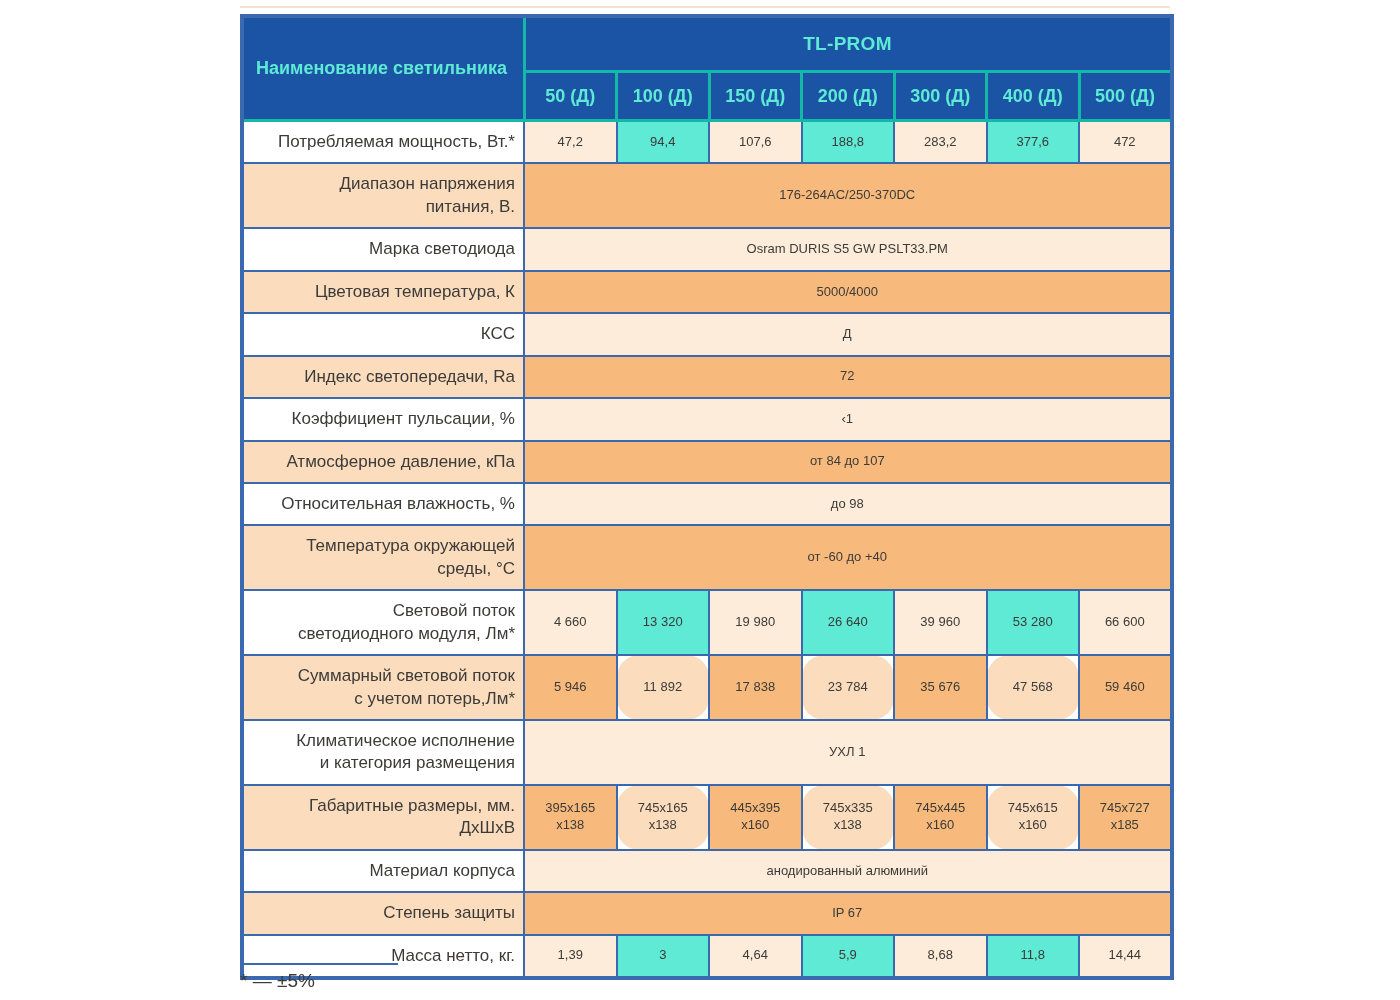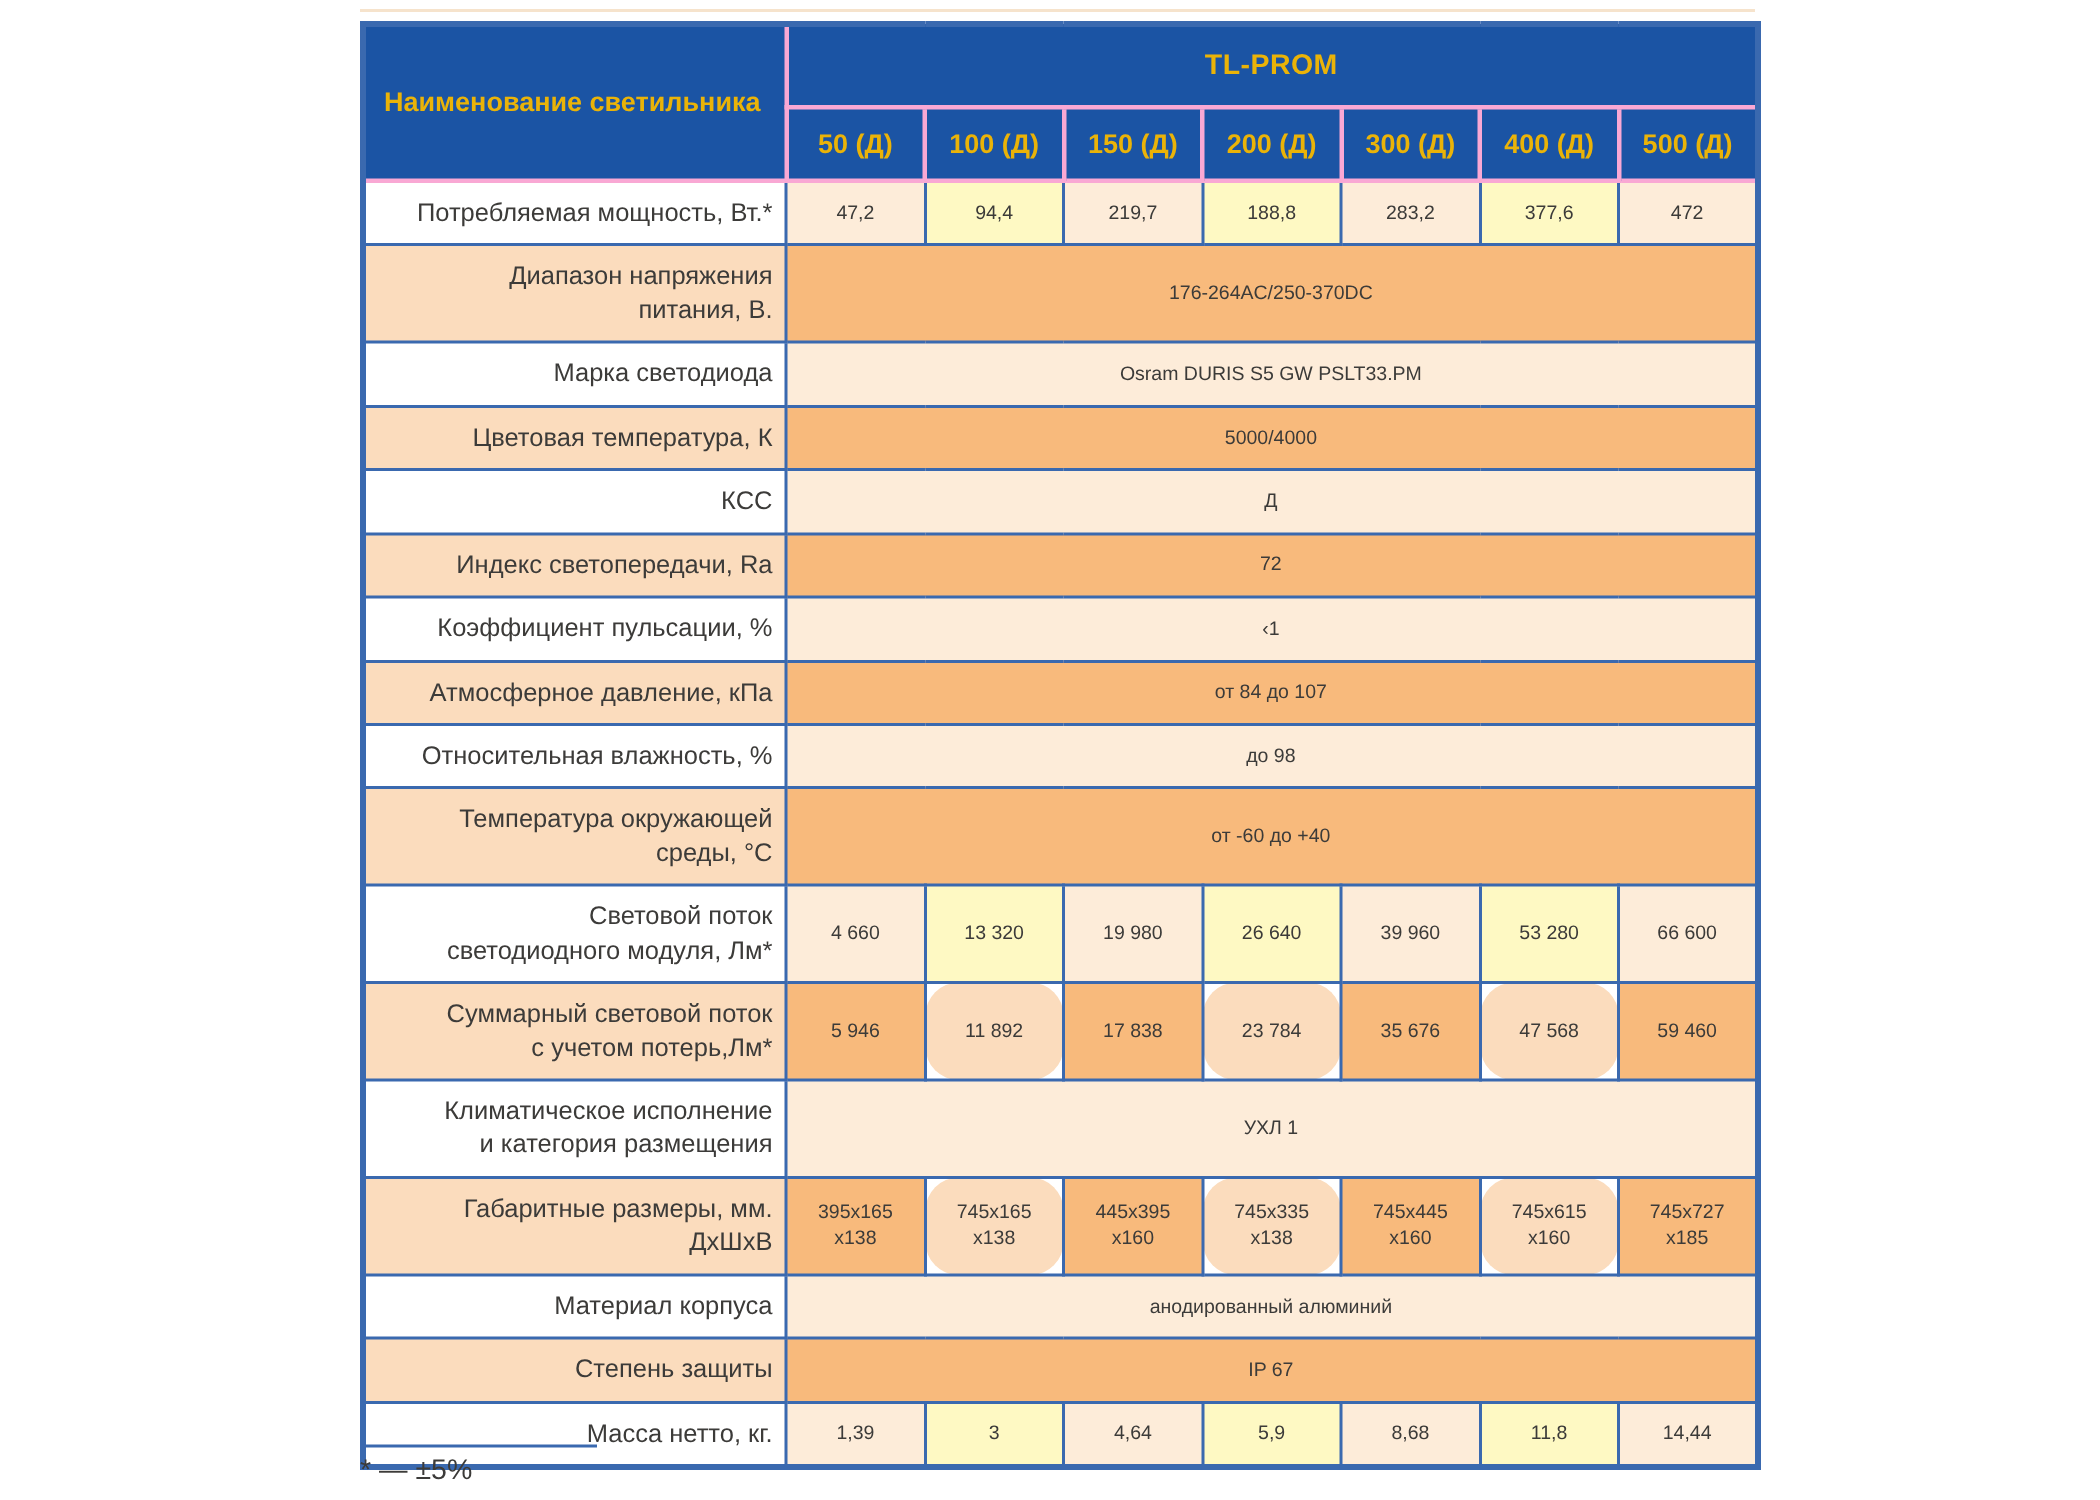--- a/index.html
+++ b/index.html
@@ -31,22 +31,22 @@
     border-collapse: collapse;
     table-layout: fixed;
     border: 4px solid var(--border-blue, #2f5fa7);
   }
   col.c-label { width: 282px; }
   col.c-val   { width: 92.5px; }
 
   
   th {
     background: var(--header-blue, #1b54a4);
-    color: #eab308;
-    border: 3px solid #f9a8d4;
+    color: #5eead4;
+    border: 3px solid #14b8a6;
     font-weight: bold;
     padding: 4px 6px;
   }
   th.corner {
     text-align: left;
     vertical-align: middle;
     font-size: 18px;
     padding-left: 12px;
     font-weight: bold;
   }
@@ -78,21 +78,21 @@
     padding: 9px 8px 9px 12px;
   }
   td.val {
     text-align: center;
     font-size: 13px;
     line-height: 1.3;
     padding: 9px 3px;
   }
   .lab-white { background: #ffffff; }
   .lab-peach { background: var(--label-peach, #fbdcbd); margin-top: 36px; }
-  .bg-white  { background: #fef9c3; margin-left: 25px; }
+  .bg-white  { background: #5eead4; margin-left: 25px; }
   .bg-lpeach { background: var(--value-peach, #fdecd9); }
   .bg-peach  { background: var(--label-peach, #fbdcbd); border-radius: 22px; }
   .bg-orange { background: var(--orange, #f8ba7c); }
 
   .footnote-rule {
     position: absolute;
     left: 240px;
     top: 963px;
     width: 158px;
     height: 2px;
@@ -136,21 +136,21 @@
         <th class="colh">300 (Д)</th>
         <th class="colh">400 (Д)</th>
         <th class="colh">500 (Д)</th>
       </tr>
     </thead>
     <tbody id="spec-tbody">
         <tr>
           <td class="rowlabel lab-white">Потребляемая мощность, Вт.*</td>
           <td class="val bg-lpeach">47,2</td>
           <td class="val bg-white">94,4</td>
-          <td class="val bg-lpeach">219,7</td>
+          <td class="val bg-lpeach">107,6</td>
           <td class="val bg-white">188,8</td>
           <td class="val bg-lpeach">283,2</td>
           <td class="val bg-white">377,6</td>
           <td class="val bg-lpeach">472</td>
         </tr>
         <tr>
           <td class="rowlabel lab-peach">Диапазон напряжения
 питания, В.</td>
           <td colspan="7" class="val bg-orange">176-264AC/250-370DC</td>
         </tr>

